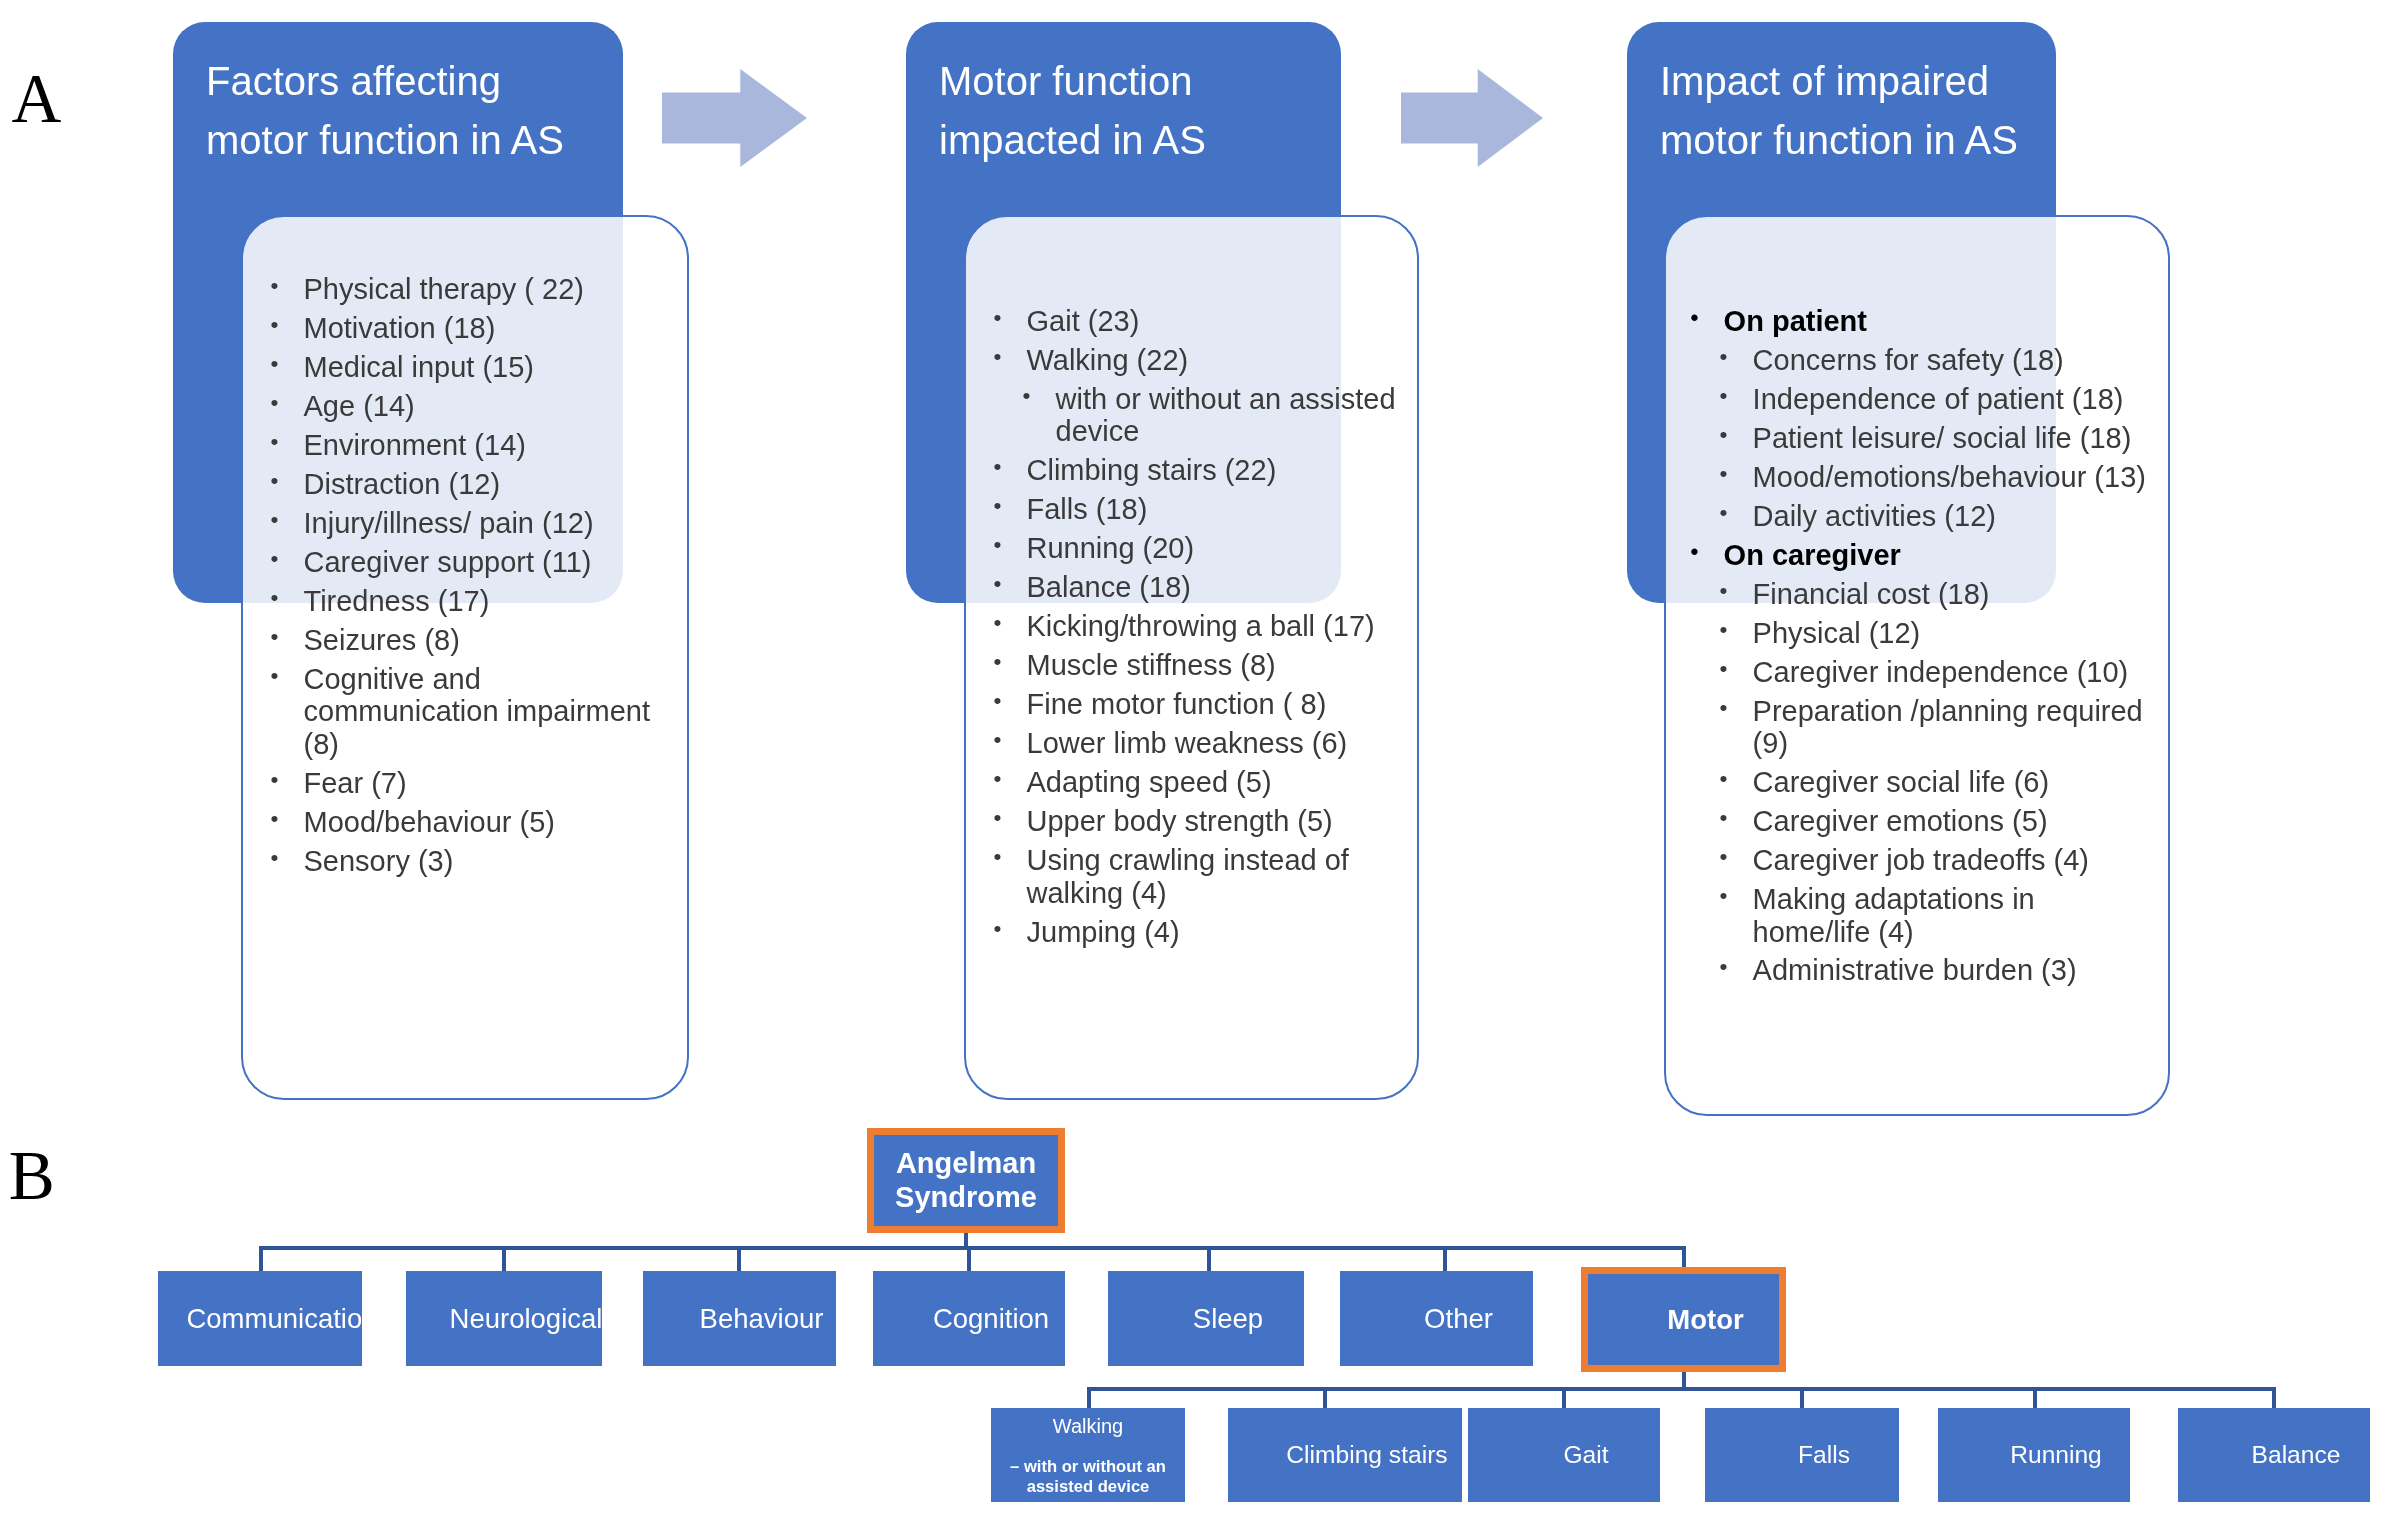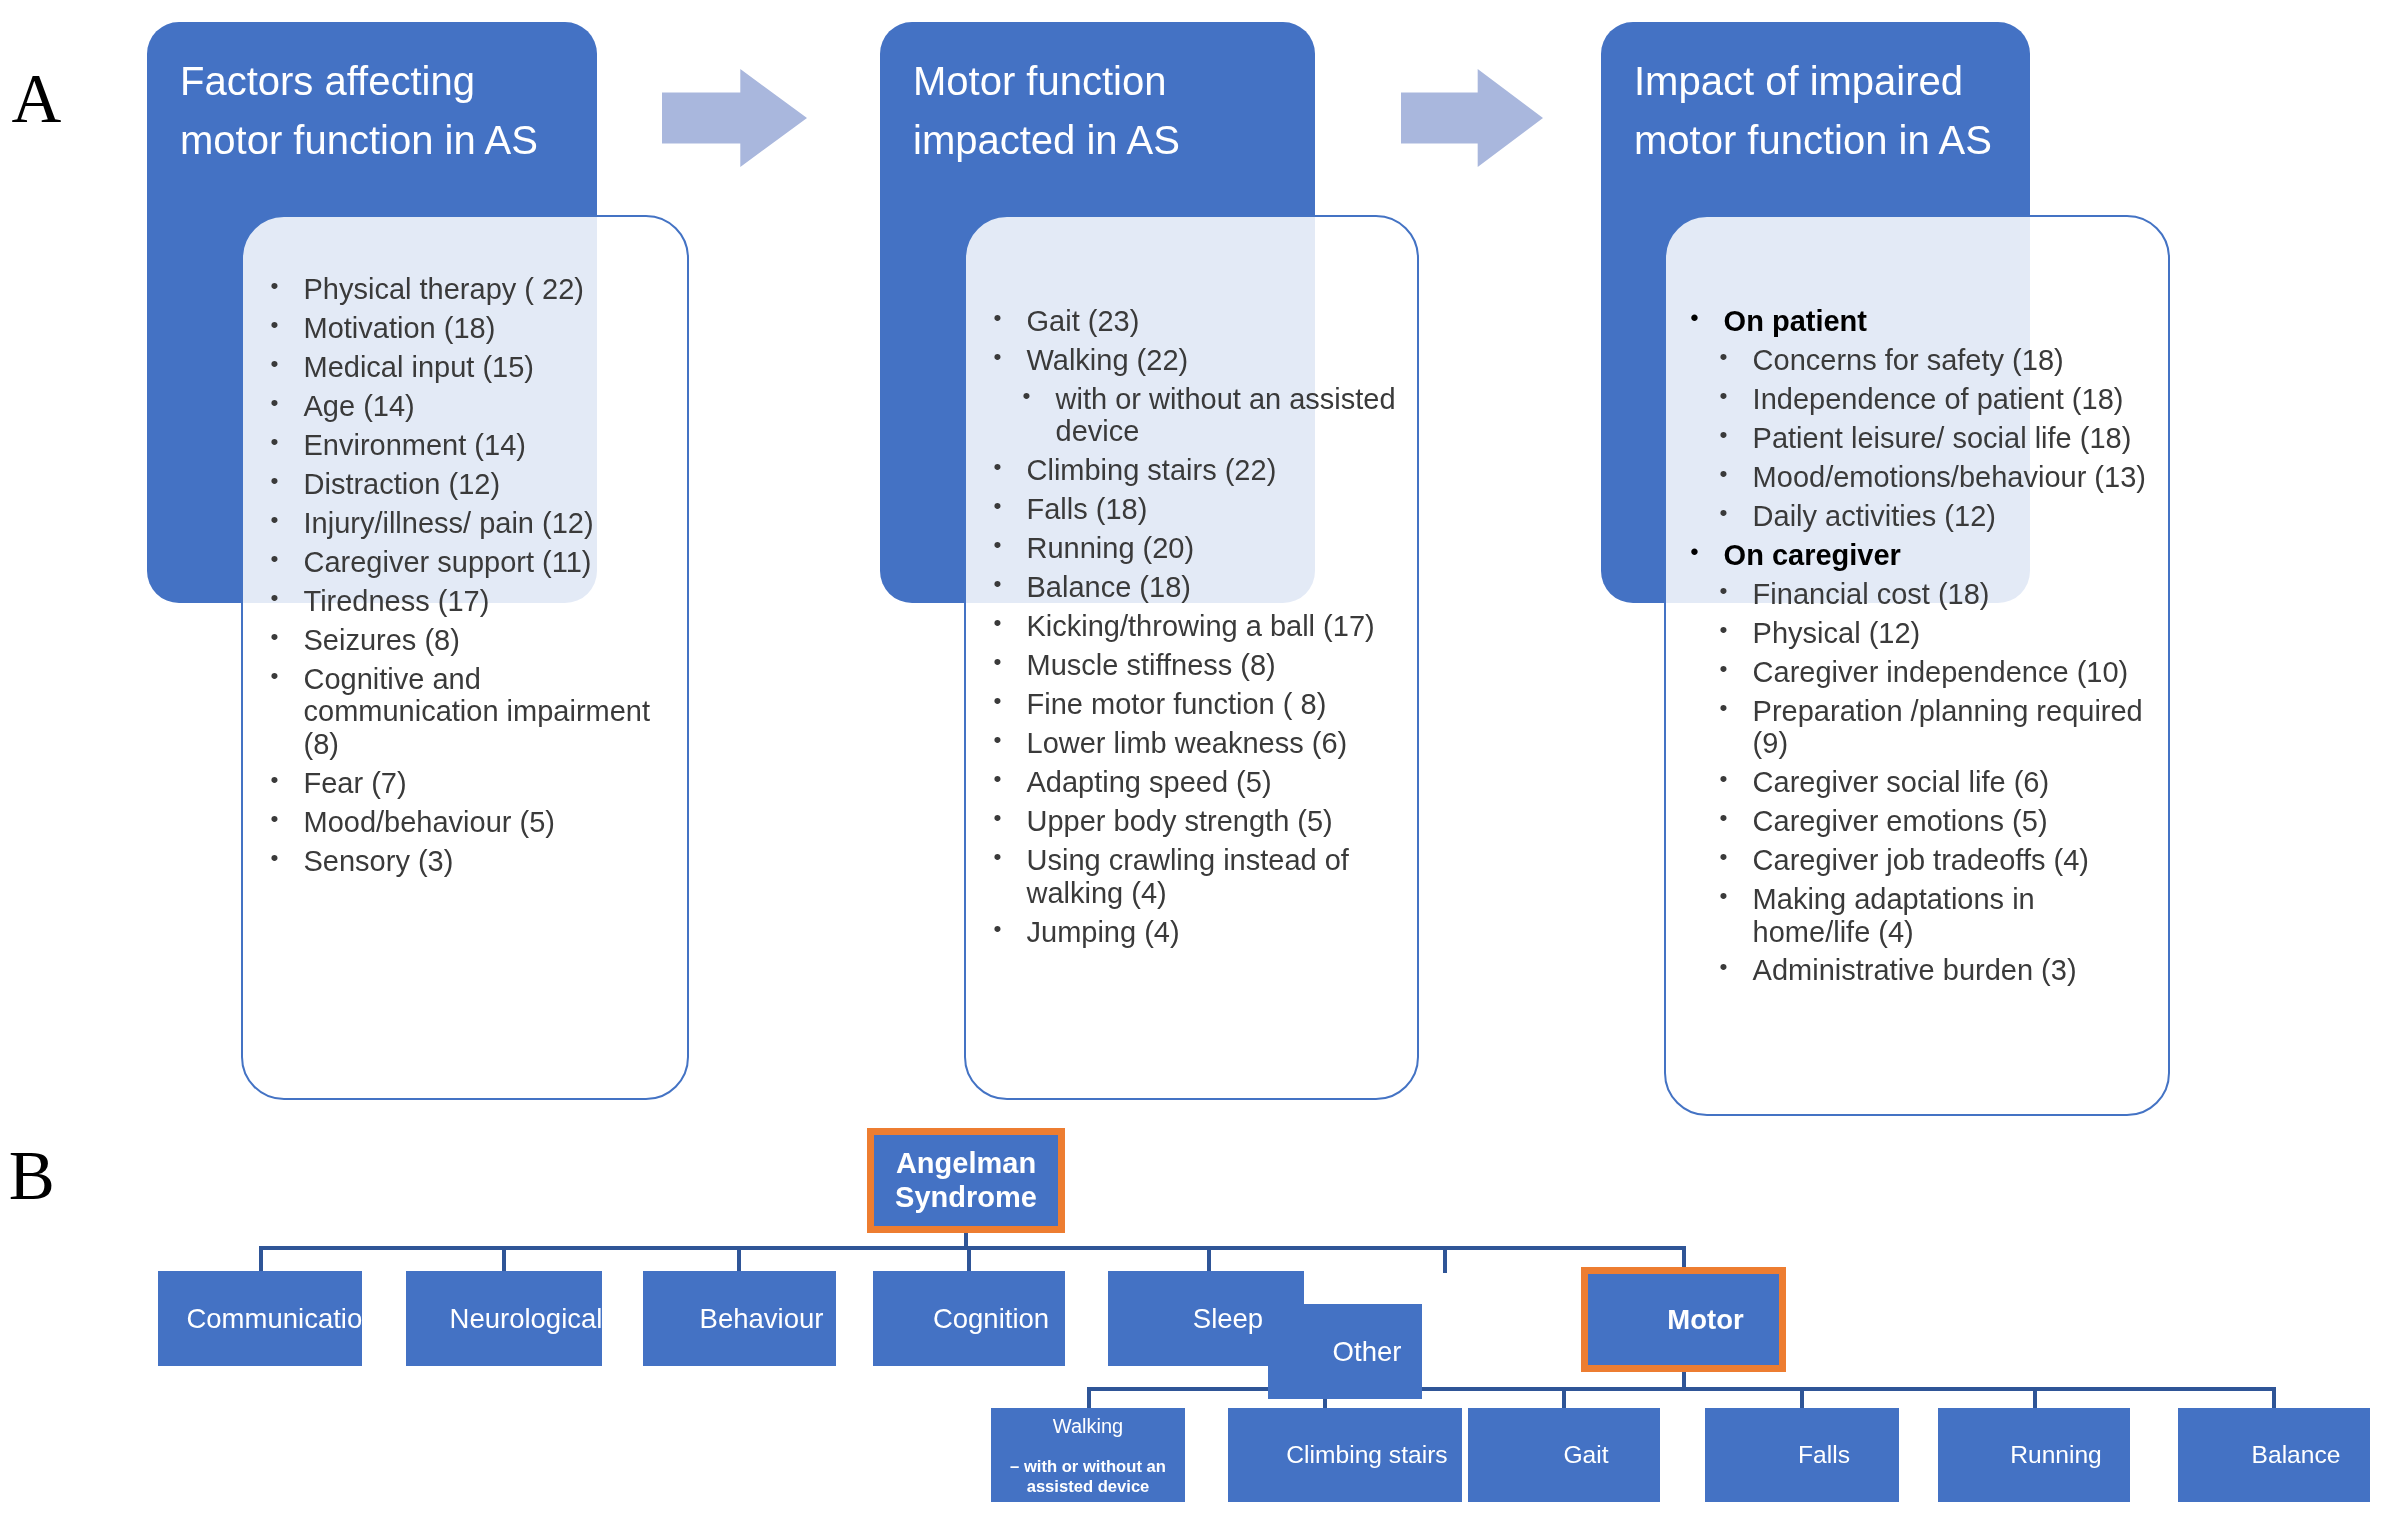--- a/index.html
+++ b/index.html
@@ -7,21 +7,21 @@
         font-family:"Liberation Sans", sans-serif;}
 
   
   .plabel{position:absolute;font-family:"Liberation Serif", serif;font-size:69px;color:#000;line-height:1;}
   #label-a{left:11.6px;top:65px;}
   #label-b{left:8.7px;top:1142px;}
 
   
   .hdr{position:absolute;top:22px;height:581px;background:var(--blue,#4472C4);
        border-radius:32px;color:#fff;font-size:40px;line-height:1.48;
-       padding:30px 27.5px 0 33px;box-sizing:border-box;z-index:1;}
+       padding:30px 27.5px 0 33px;box-sizing:border-box;z-index:1;margin-left:26px;}
   #hdr1{left:147px;width:450px;}
   #hdr2{left:880px;width:435px;}
   #hdr3{left:1601px;width:429px;}
 
   
   .arrow{position:absolute;top:69px;height:98px;background:var(--arrow,#A9B7DD);
          clip-path:polygon(0% 24%,54% 24%,54% 0%,100% 50%,54% 100%,54% 76%,0% 76%);z-index:1;}
   #arrow1{left:662px;width:145px;}
   #arrow2{left:1401px;width:142px;}
 
@@ -48,21 +48,21 @@
         align-items:center;justify-content:center;text-align:center;font-size:27.5px;
         box-sizing:border-box;z-index:2;line-height:1.15;padding-left:44px;}
   #node-root{left:867px;top:1128px;width:198px;height:105px;
              border:7.2px solid var(--orange,#ED7D31);font-weight:bold;font-size:29px;padding:0 0;}
   .r1{top:1271px;height:95px;}
   #node-communication{left:158px;width:204px;}
   #node-neurological{left:406px;width:196px;}
   #node-behaviour{left:643px;width:193px;}
   #node-cognition{left:873px;width:192px;}
   #node-sleep{left:1108px;width:196px;}
-  #node-other{left:1268px;width:154px;margin-top:33px;}
+  #node-other{left:1340px;width:193px;}
   #node-motor{left:1581px;top:1267px;width:205px;height:105px;
               border:7.2px solid var(--orange,#ED7D31);font-weight:bold;}
   .r2{top:1408px;height:94px;font-size:24.6px;}
   #node-walking{left:991px;width:194px;flex-direction:column;justify-content:space-between;
                 padding:7.2px 5.8px 5.8px 5.8px;}
   #node-walking .main{font-size:20px;}
   #node-walking .note{font-size:16.6px;font-weight:bold;line-height:1.18;}
   #node-climbing-stairs{left:1228px;width:234px;}
   #node-gait{left:1468px;width:192px;}
   #node-falls{left:1705px;width:194px;}

